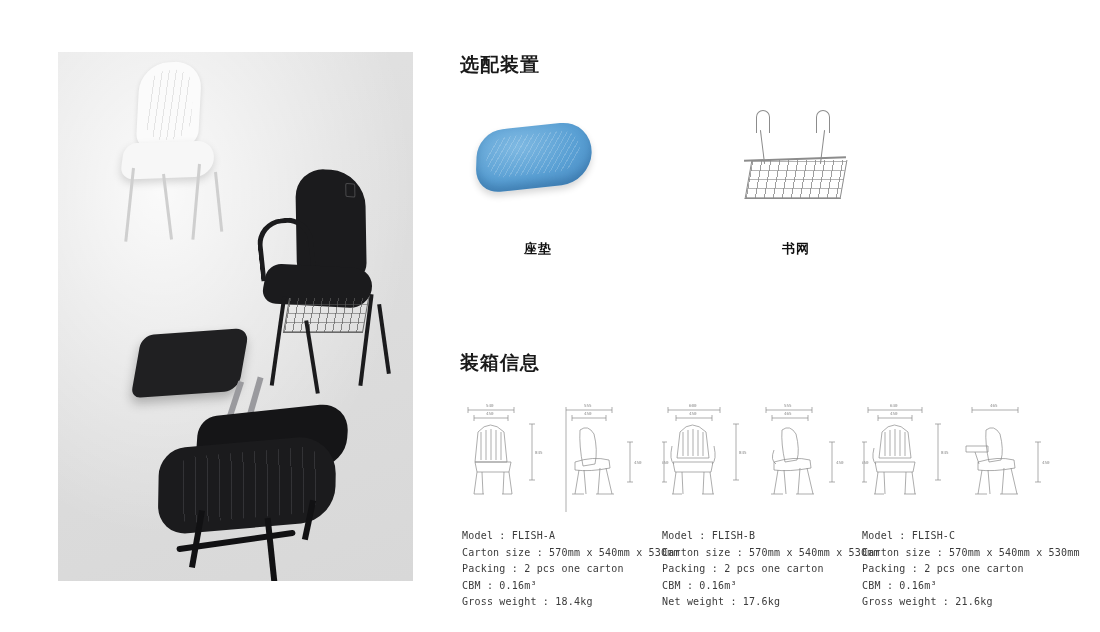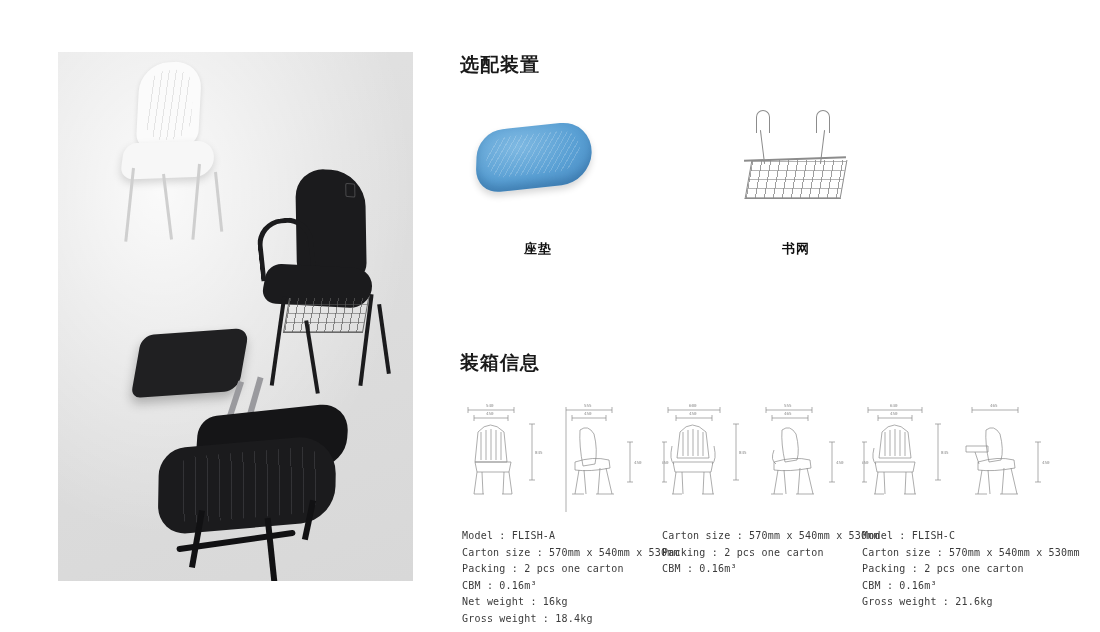--- a/index.html
+++ b/index.html
@@ -434,21 +434,20 @@
             <text x="122" y="13">450</text>
             <text x="172" y="62">450</text>
           </g>
         </svg>
       </div>
       <div class="pack-lines">
         <div>Model : FLISH-A</div>
         <div>Carton size : 570mm x 540mm x 530mm</div>
         <div>Packing : 2 pcs one carton</div>
         <div>CBM : 0.16m³</div>
-        <div>Net weight : 16kg</div>
         <div>Gross weight : 18.4kg</div>
       </div>
     </div>
 
     <div class="pack">
       <div class="pack-art">
         <svg width="200" height="110" viewBox="0 0 200 110">
           <g stroke="#8a8a8a" stroke-width="0.7" fill="none">
             <path d="M6 8 H58 M6 5 V11 M58 5 V11"></path>
             <path d="M14 16 H50 M14 13 V19 M50 13 V19"></path>
@@ -477,23 +476,25 @@
             <text x="27" y="13">450</text>
             <text x="-1" y="62">650</text>
             <text x="77" y="52">845</text>
             <text x="122" y="5">555</text>
             <text x="122" y="13">465</text>
             <text x="174" y="62">450</text>
           </g>
         </svg>
       </div>
       <div class="pack-lines">
+        <div>Model : FLISH-B</div>
         <div>Carton size : 570mm x 540mm x 530mm</div>
         <div>Packing : 2 pcs one carton</div>
         <div>CBM : 0.16m³</div>
+        <div>Net weight : 17.6kg</div>
       </div>
     </div>
 
     <div class="pack">
       <div class="pack-art">
         <svg width="200" height="110" viewBox="0 0 200 110">
           <g stroke="#8a8a8a" stroke-width="0.7" fill="none">
             <path d="M6 8 H60 M6 5 V11 M60 5 V11"></path>
             <path d="M16 16 H50 M16 13 V19 M50 13 V19"></path>
             <path d="M2 40 V80 M-1 40 H5 M-1 80 H5"></path>

